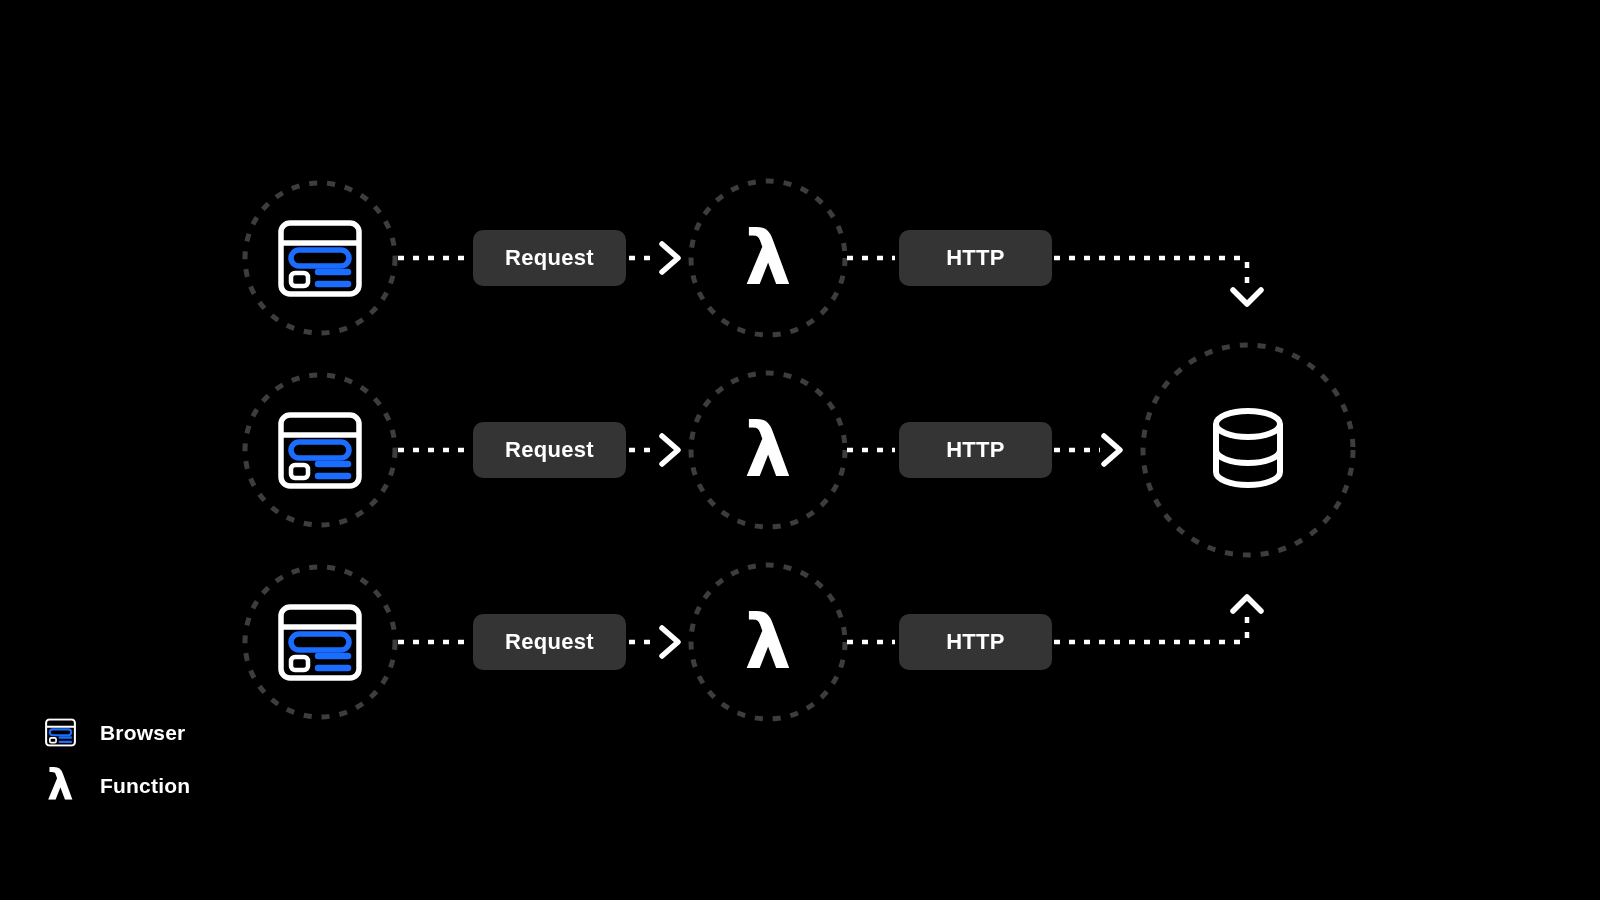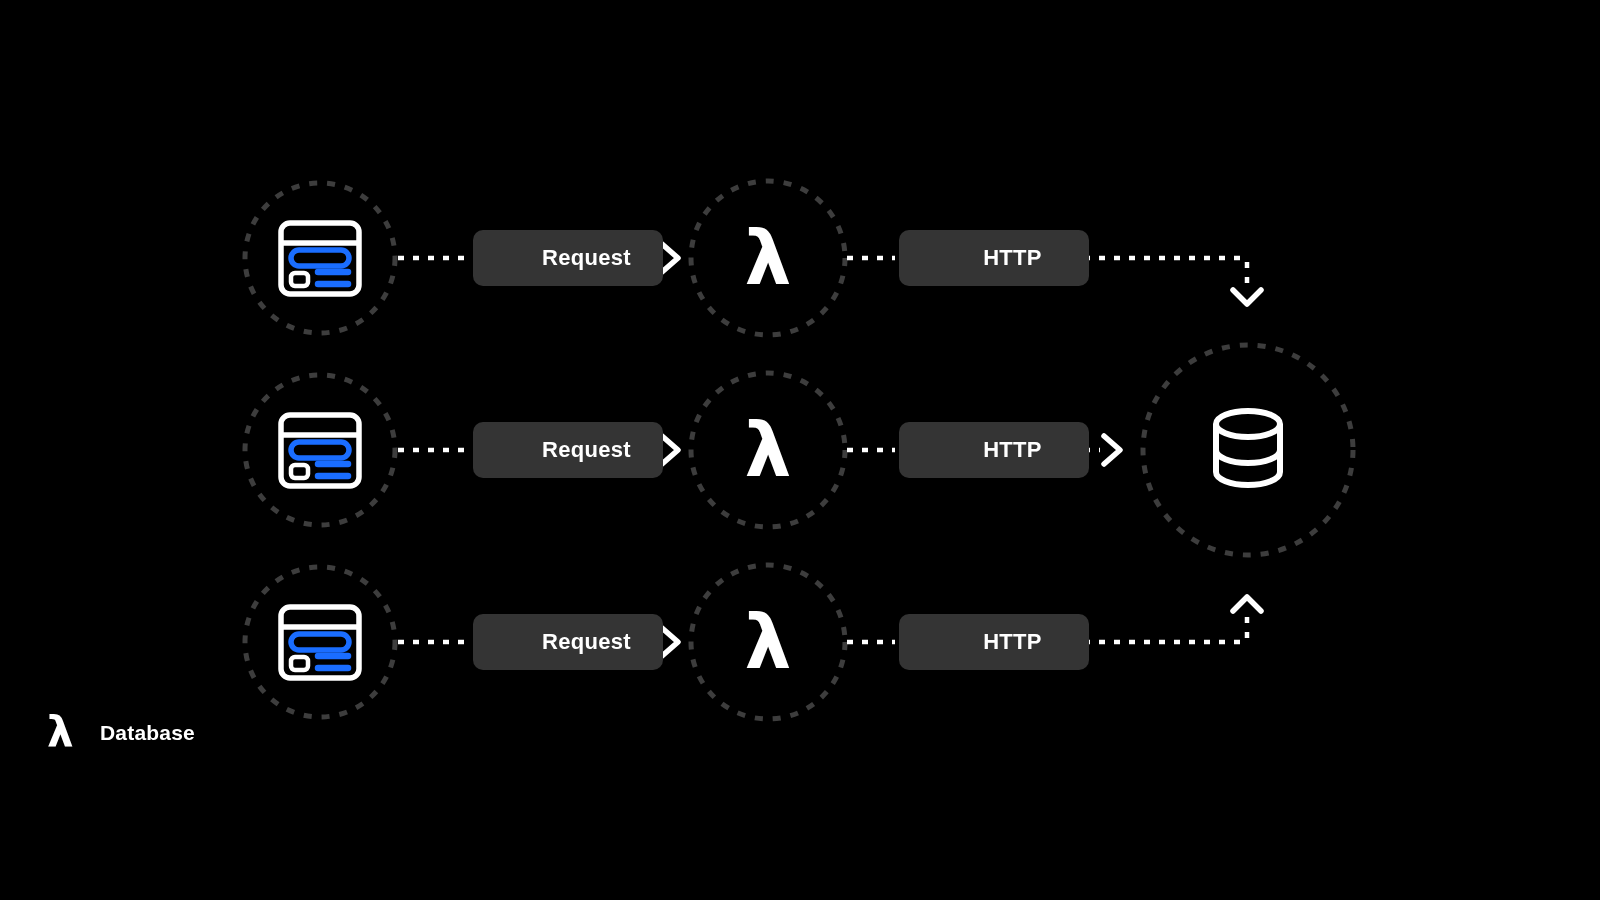--- a/index.html
+++ b/index.html
@@ -10,21 +10,21 @@
   svg{display:block;}
   .layer{position:absolute;left:0;top:0;}
   
   .node-circle{fill:none;stroke:#3d3d3d;stroke-width:5;stroke-dasharray:8 10;}
   .conn{fill:none;stroke:#fff;stroke-width:4.5;stroke-dasharray:6 9;}
   .arrow{fill:none;stroke:#fff;stroke-width:5.5;stroke-linecap:round;stroke-linejoin:round;}
   
   .pill{
     position:absolute;width:153px;height:56px;background:#343434;border-radius:10px;
     color:#fff;display:flex;align-items:center;justify-content:center;
-    font-size:22px;font-weight:700;letter-spacing:.3px;padding-left:37px;
+    font-size:22px;font-weight:700;letter-spacing:.3px;
   }
   
   .lambda{
     position:absolute;width:160px;text-align:center;color:#fff;
     font-family:"DejaVu Sans","Liberation Sans",sans-serif;
     font-size:74px;font-weight:700;line-height:100px;height:100px;
   }
   
   .legend{position:absolute;left:45px;top:706px;}
   .legend-row{display:flex;align-items:center;height:53px;}
@@ -111,19 +111,27 @@
   <div class="pill" style="left:473px;top:614px">Request</div>
   <div class="pill" style="left:899px;top:614px">HTTP</div>
 
   <div class="lambda" style="left:688px;top:208px">λ</div>
   <div class="lambda" style="left:688px;top:400px">λ</div>
   <div class="lambda" style="left:688px;top:592px">λ</div>
 
   <div class="legend">
     <div class="legend-row">
       <span class="legend-icon-box">
+        <svg width="31" height="29" viewBox="0 0 84 77">
+            <use href="#browser-sym"></use>
+          </svg>
+      </span>
+      <span class="legend-label">Browser</span>
+    </div>
+    <div class="legend-row">
+      <span class="legend-icon-box">
         <span class="legend-lambda">λ</span>
       </span>
-      <span class="legend-label">Database</span>
+      <span class="legend-label">Function</span>
     </div>
   </div>
 
 </div>
 
 </body></html>

